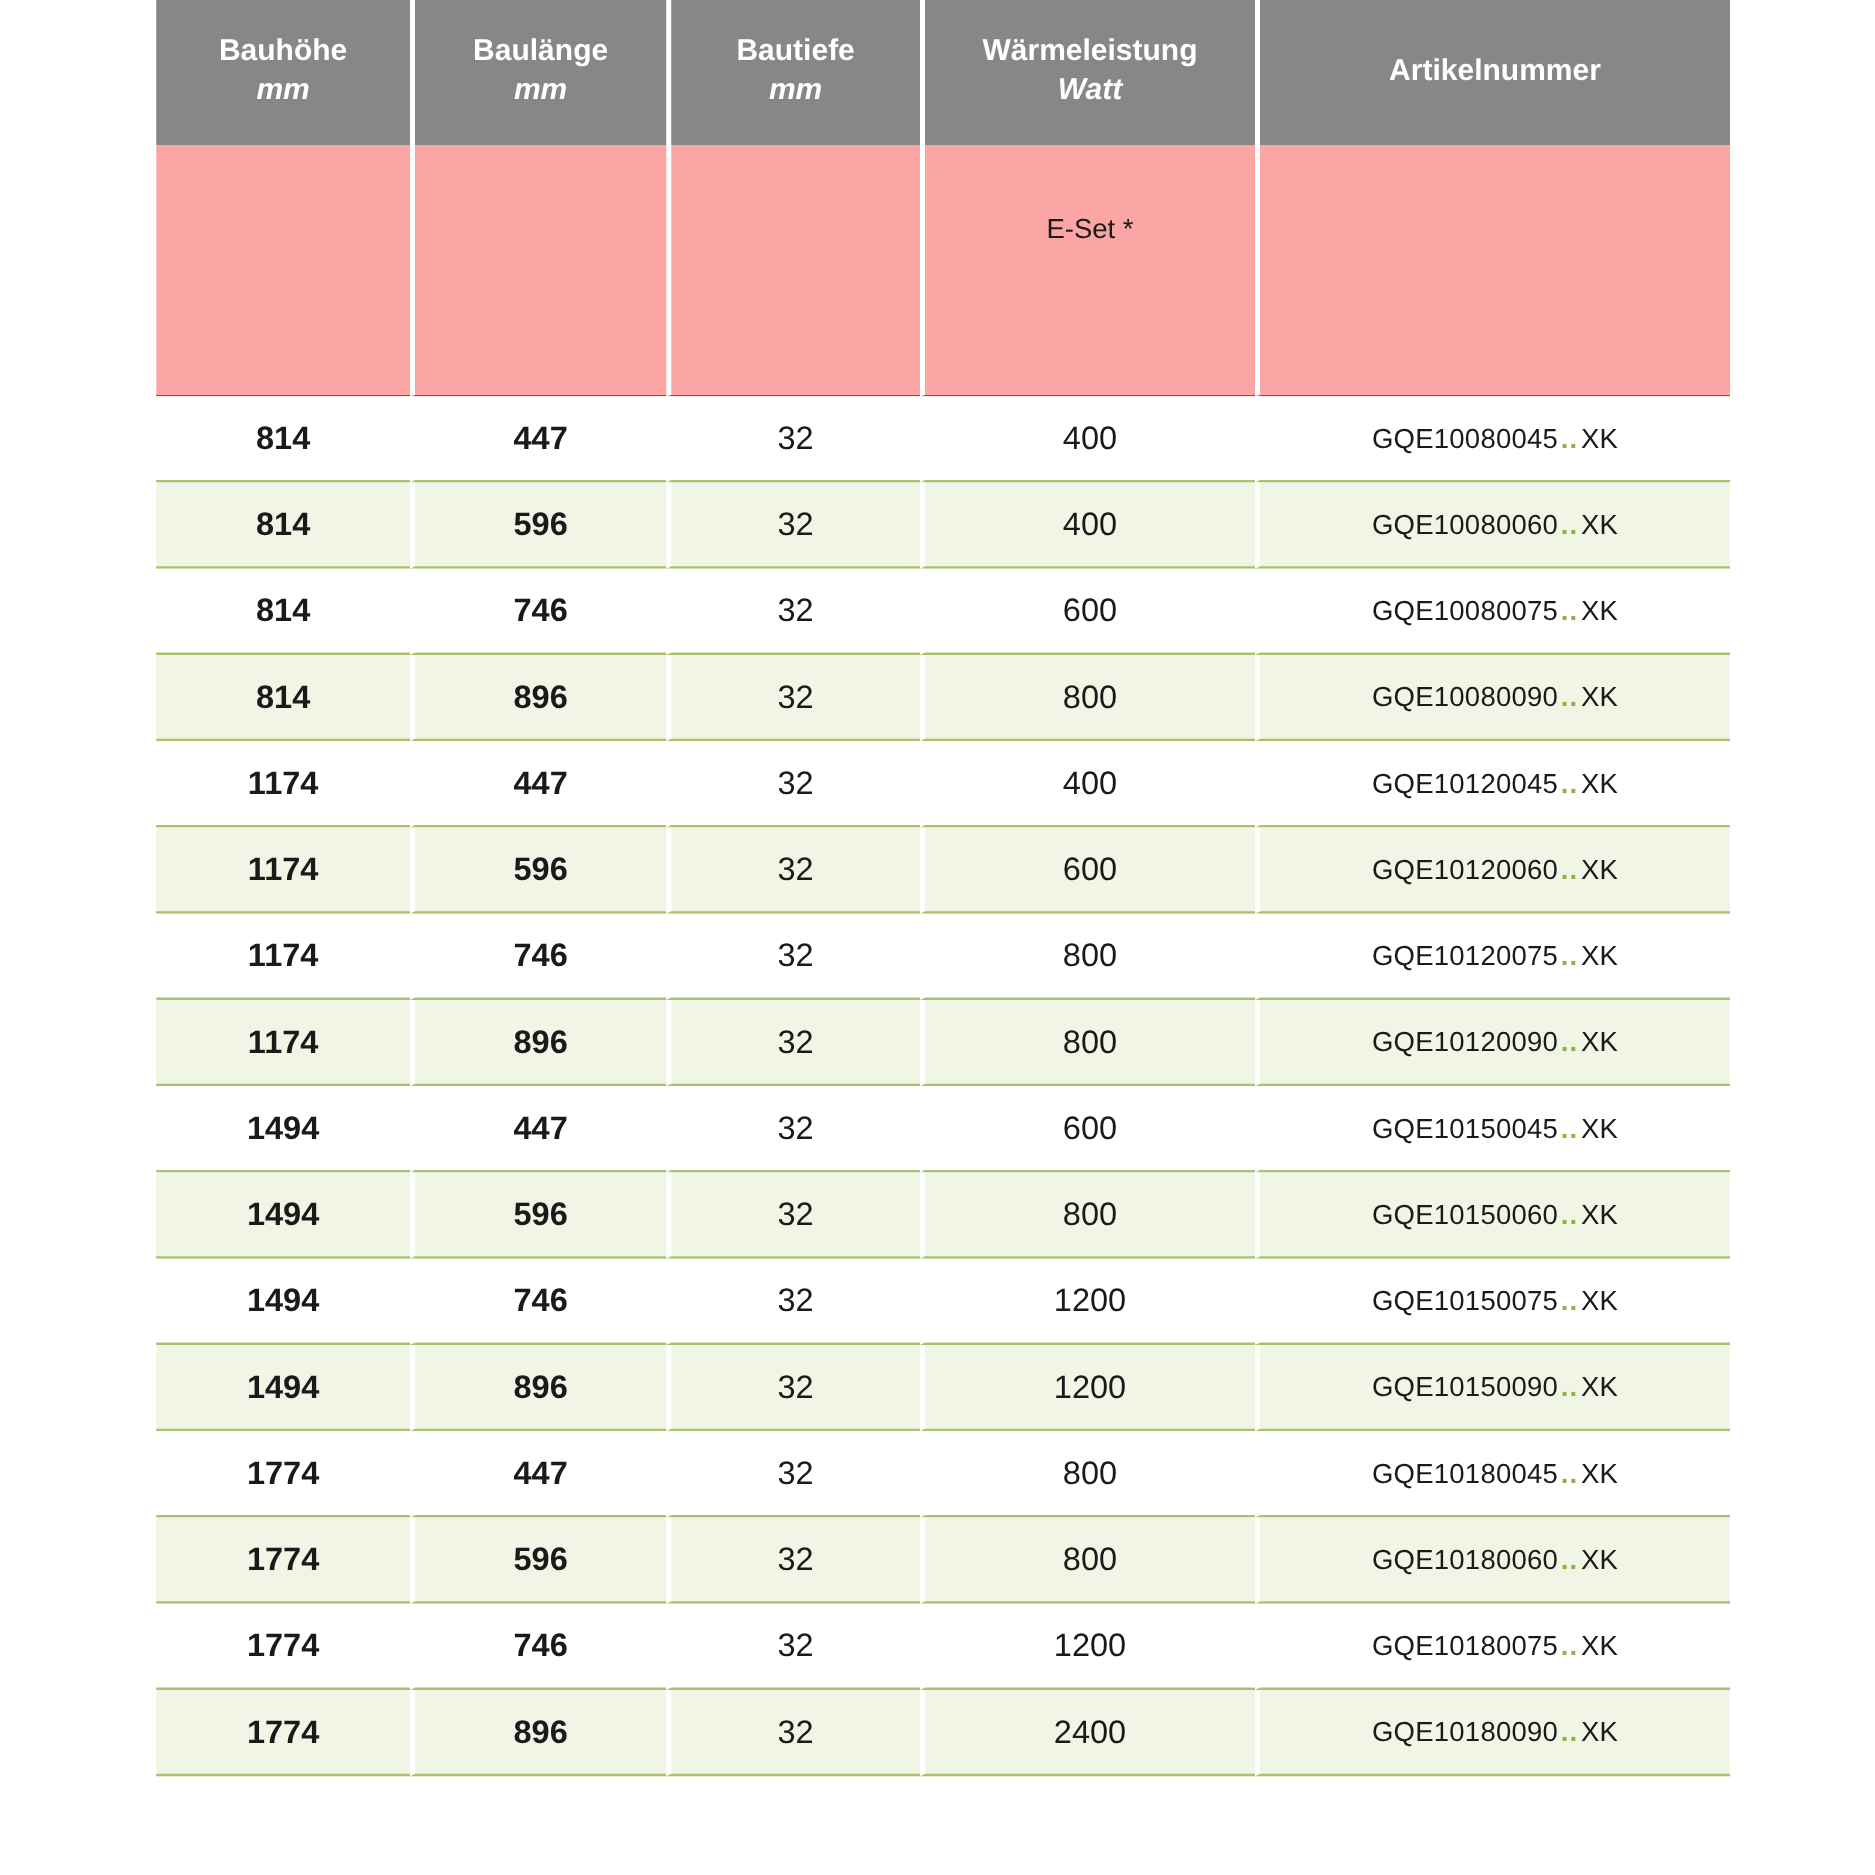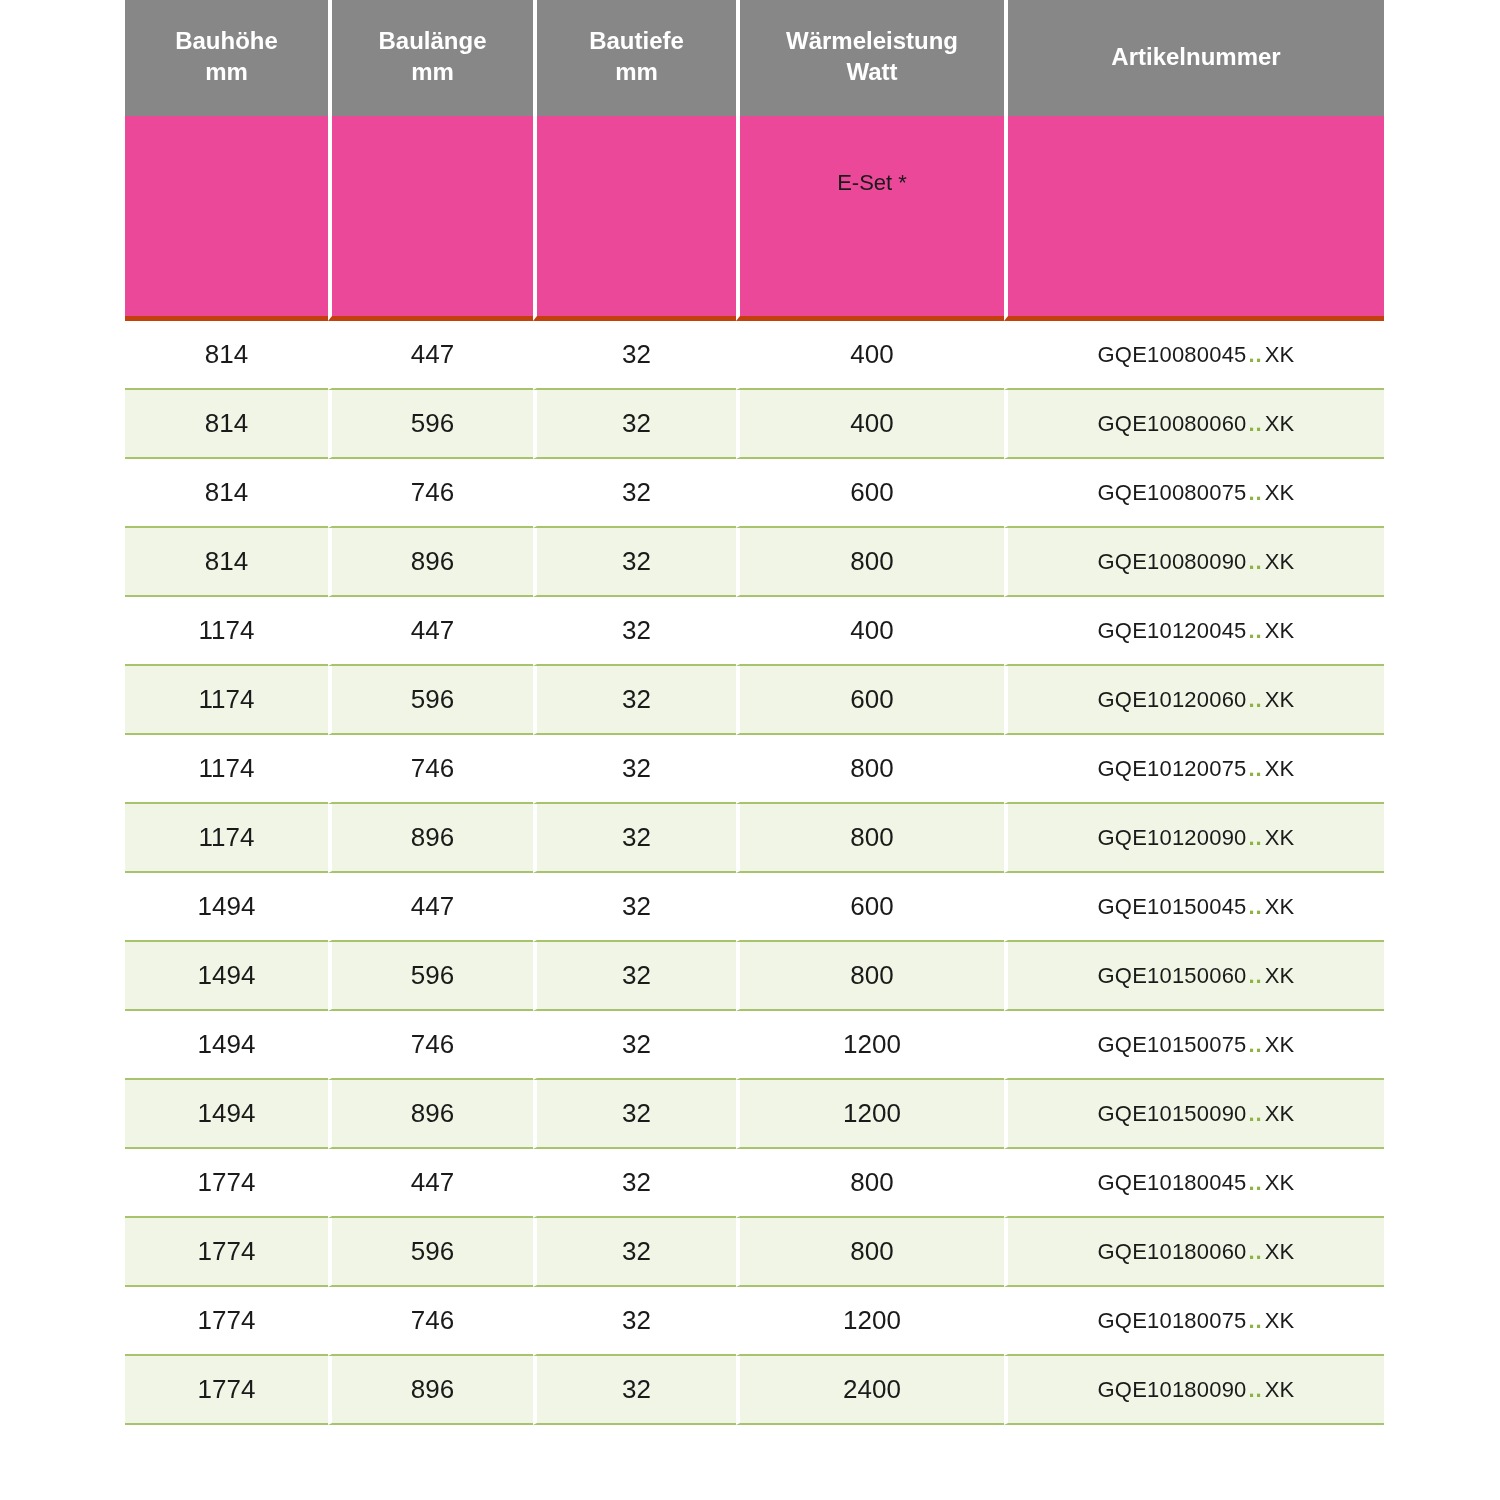--- a/index.html
+++ b/index.html
@@ -57,29 +57,29 @@
     font-size: 24px;
     font-weight: bold;
     text-align: center;
     vertical-align: middle;
     padding: 14px 4px 16px 4px;
     border-left: 4px solid #ffffff;
     line-height: 1.28;
     height: 86px;
   }
   .hdr.first { border-left: none; }
-  .hdr .unit { display: block; font-weight: bold; }
+  .hdr .unit { display: block; font-weight: bold; font-style: italic; }
 
   
   .sub {
-    background: #ec4899;
+    background: #fca5a5;
     height: 200px;
     vertical-align: top;
     border-left: 4px solid #ffffff;
-    border-bottom: 5px solid #c2410c;
+    border-bottom: 1px solid #c2410c;
     padding: 0;
     margin-top: 24px;
   }
   .sub.first { border-left: none; }
   .sub .eset {
     display: block;
     text-align: center;
     font-size: 22px;
     color: #1a1a1a;
     padding-top: 54px;
@@ -91,21 +91,21 @@
   td.d {
     text-align: center;
     vertical-align: middle;
     font-size: 26px;
     height: 67px;
     padding: 0;
     border-left: 4px solid #ffffff;
     border-bottom: 2px solid #a7c46c;
   }
   td.d.first { border-left: none; }
-  td.d.bold { font-weight: normal; }
+  td.d.bold { font-weight: bold; }
   tr.alt td.d { background: #f0f5e6; }
   tr.plain td.d { background: #ffffff; }
 
   td.art {
     font-size: 22px;
     letter-spacing: 0.2px;
   }
   .dots {
     color: #8db43f;
     font-weight: bold;

